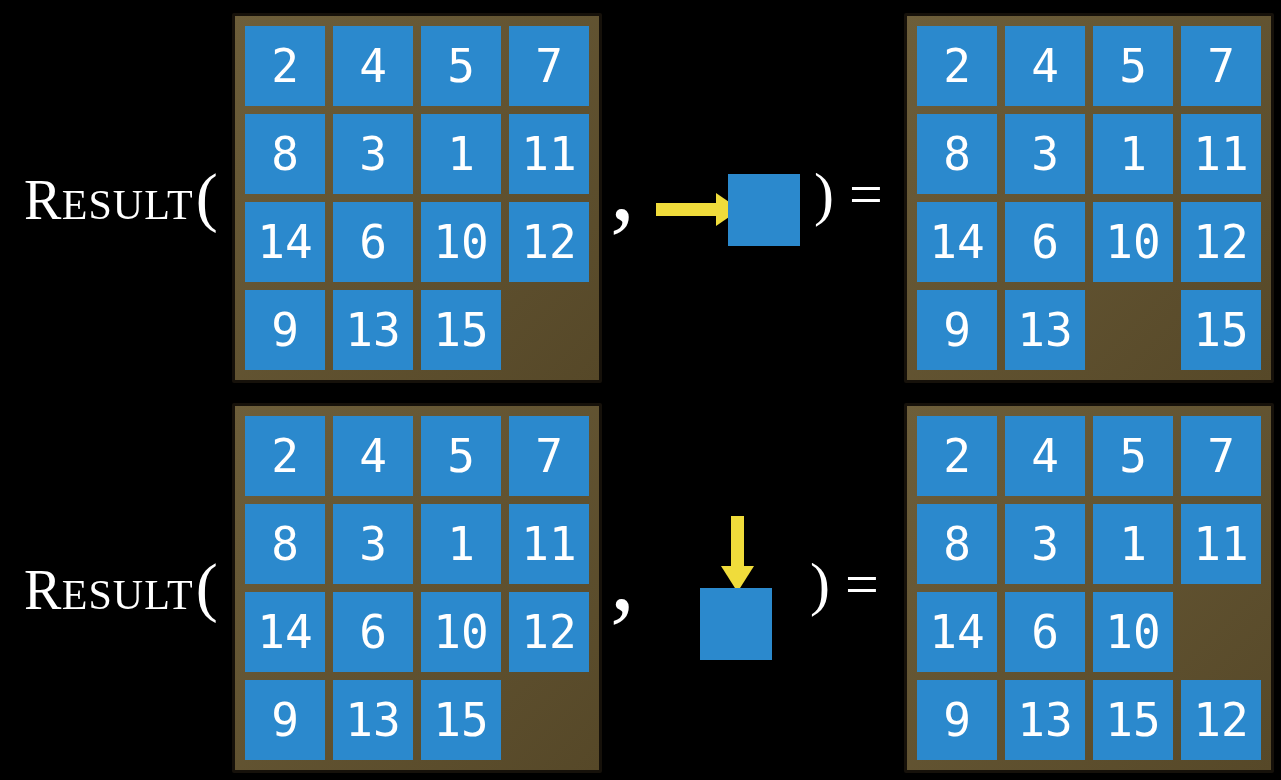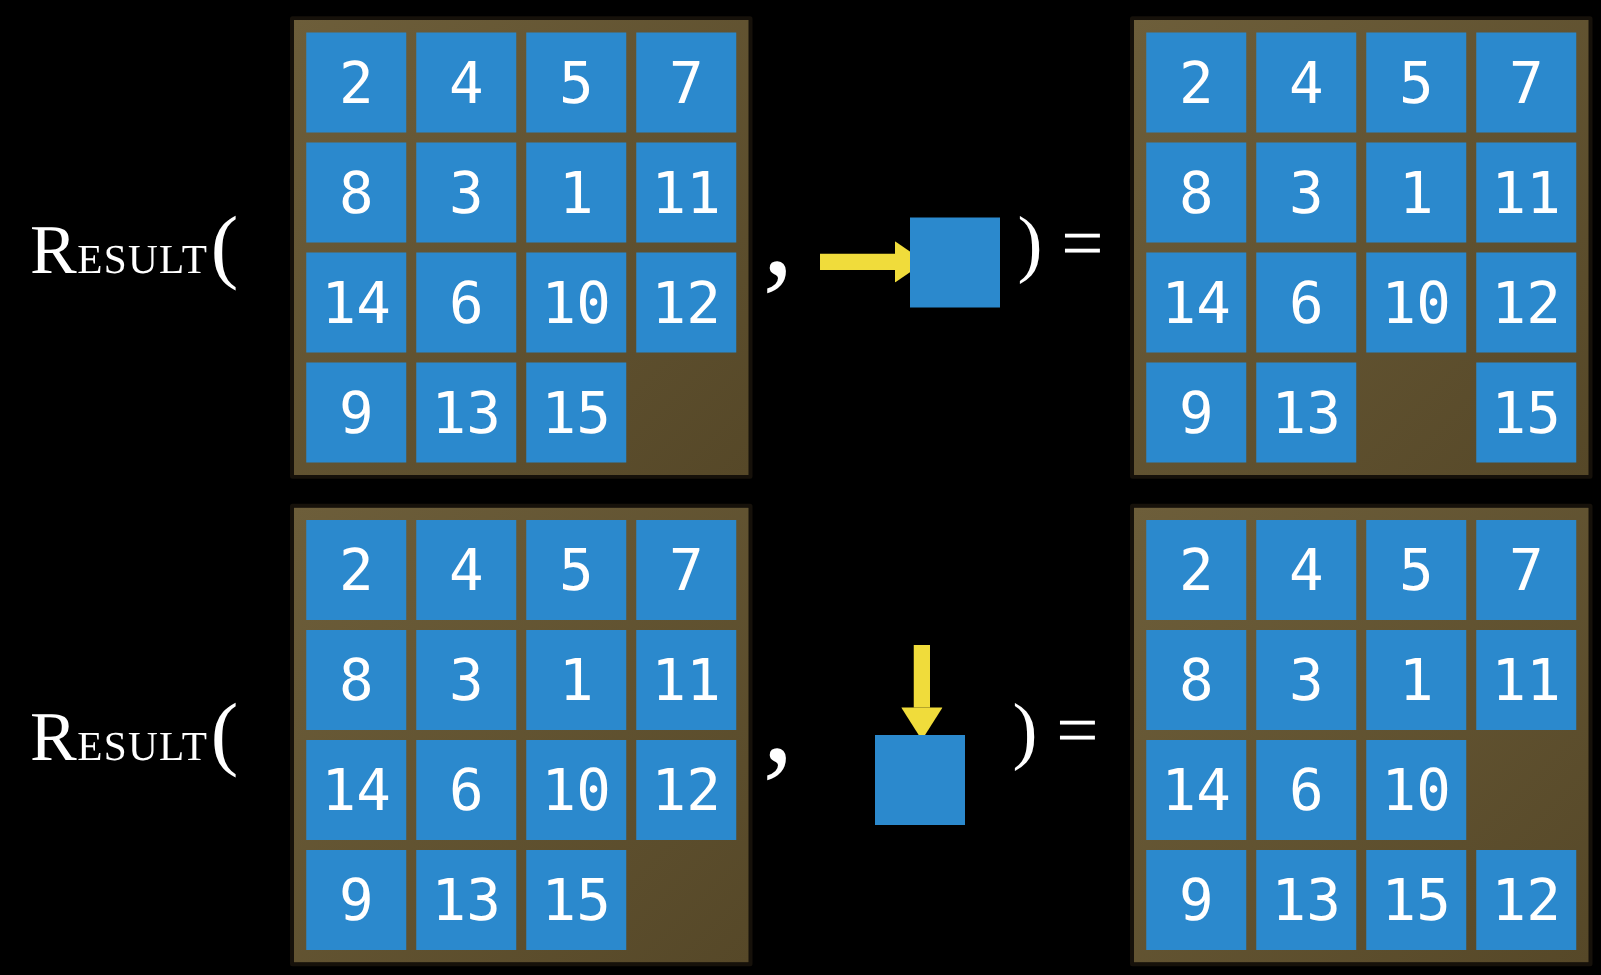--- a/index.html
+++ b/index.html
@@ -23,21 +23,21 @@
   }
   .fn-label {
     position: absolute;
     color: var(--text-white);
     font-size: 56px;
     line-height: 1;
     white-space: nowrap;
     letter-spacing: 0.5px;
   }
   .fn-label .cap { font-size: 56px; }
-  .fn-label .smallcaps { text-transform: uppercase; font-size: 33px; letter-spacing: 1px; }
+  .fn-label .smallcaps { text-transform: uppercase; font-size: 42px; letter-spacing: 1px; }
   .fn-label .bigparen { font-size: 66px; margin-left: 2px; }
   .pos-fn1 { left: 24px; top: 164px; }
   .pos-fn2 { left: 24px; top: 554px; }
 
   .board {
     position: absolute;
     width: 370px;
     height: 370px;
     border: 3px solid var(--board-border);
     padding: 10px;

